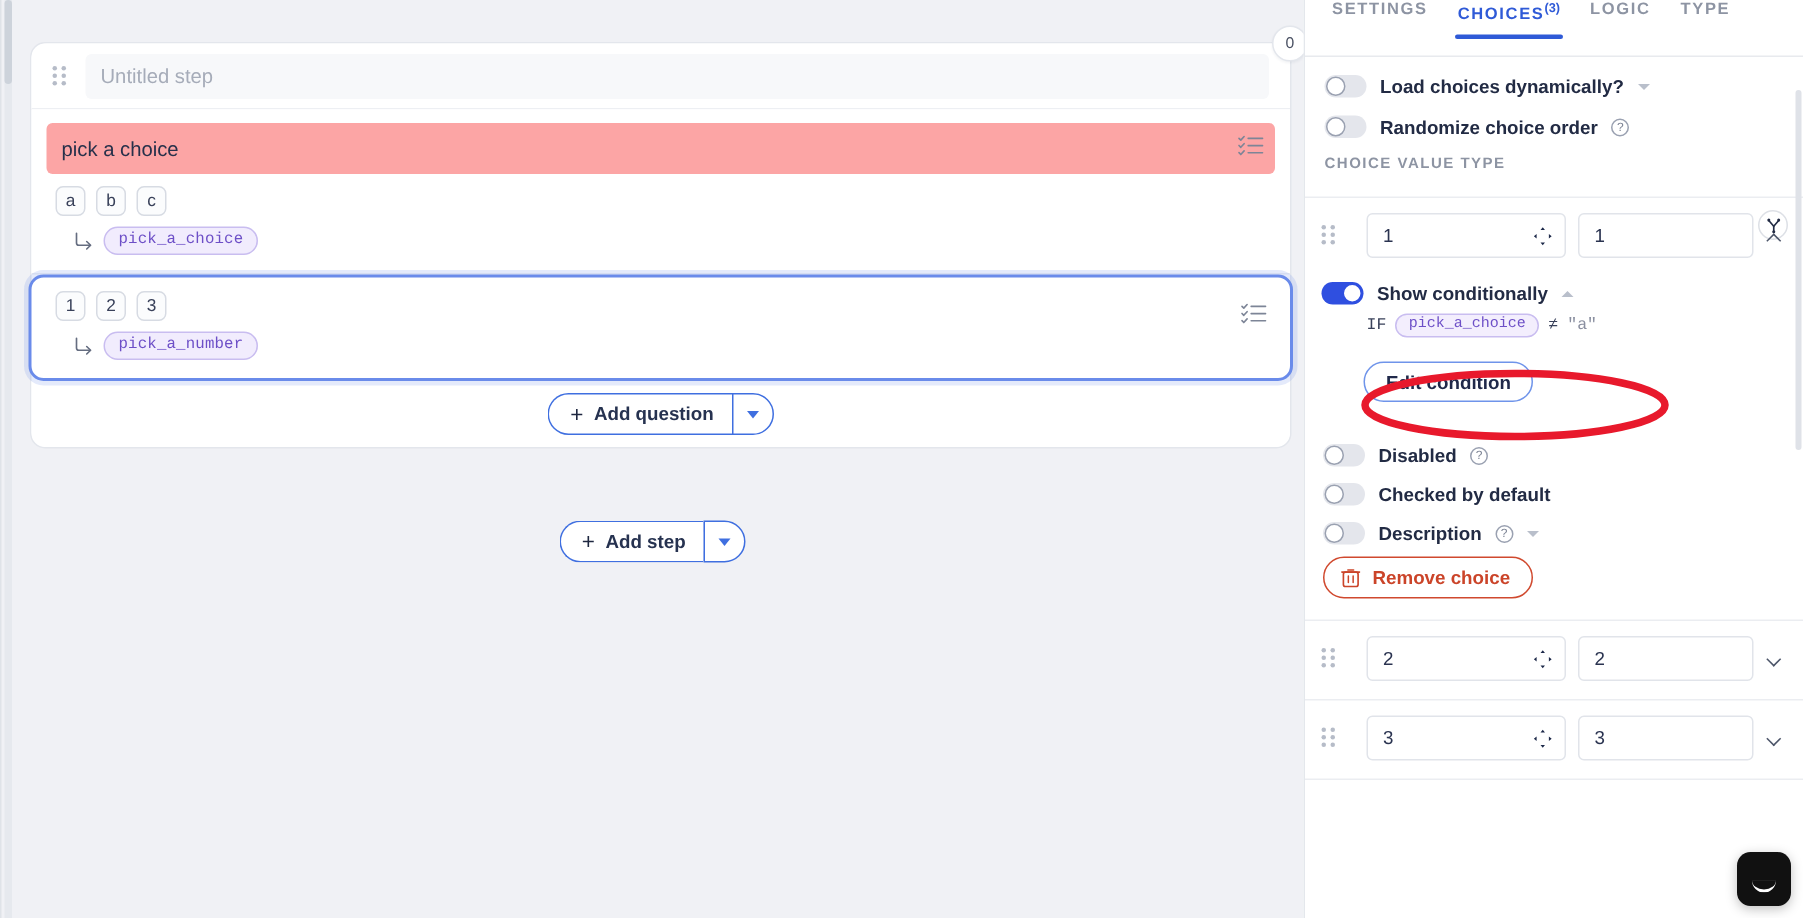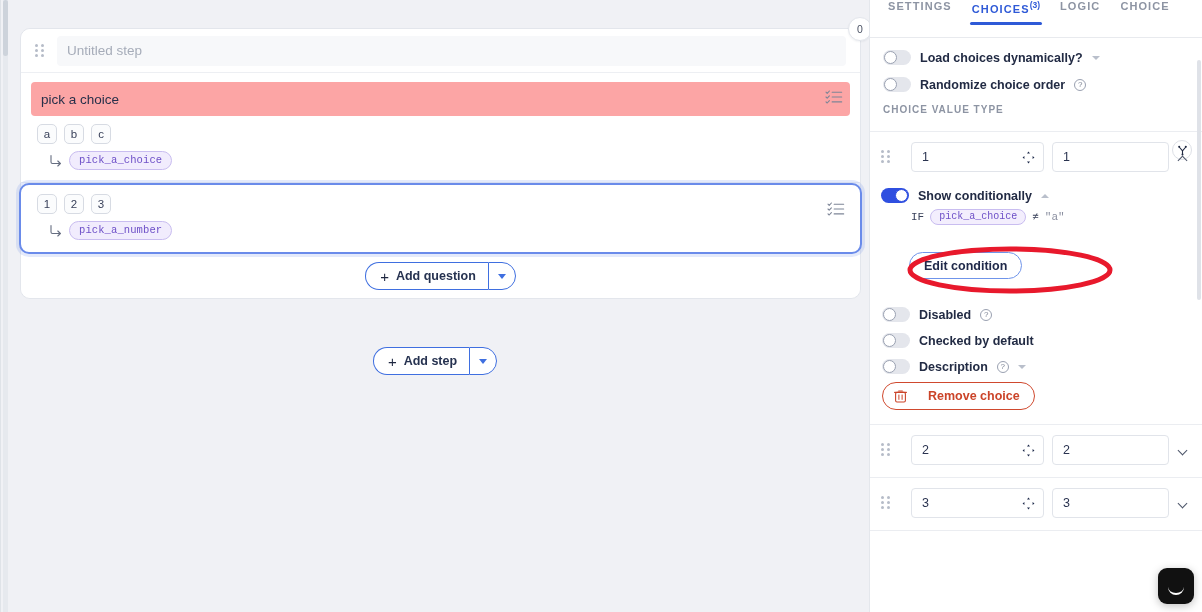--- a/index.html
+++ b/index.html
@@ -240,42 +240,42 @@
     background: #fff; display: flex; align-items: center;
     padding: 0 26px 0 10px; font-size: 12.5px; color: #2a3350;
   }
   .ci-input.plain { padding-right: 10px; }
   .move-ico { position: absolute; right: 8px; top: 8px; width: 13px; height: 13px; }
   .ci-caret { width: 14px; flex: none; display: flex; align-items: center; justify-content: center; cursor: pointer; }
 
   .cond-block { margin-top: 16px; }
   .cond-if {
     display: flex; align-items: center; gap: 6px;
-    margin: 6px 0 16px 30px;
+    margin: 6px 0 5px 30px;
     font-size: 11px; color: #39415a;
     font-family: "Liberation Mono", monospace;
   }
   .cond-pill {
     border: 1px solid #c9bdf0; background: #f3eefd; color: #6d4fc7;
     border-radius: 10px; padding: 1px 8px 2px; font-size: 10px;
     font-family: "Liberation Mono", monospace;
   }
   .cond-op { color: #39415a; font-size: 11px; }
   .cond-val { color: #8a8fa0; font-size: 11px; }
   .edit-cond-btn {
     margin: 11px 0 0 28px;
     display: inline-flex; align-items: center; height: 27px;
     padding: 0 14px; border: 1.4px solid #6f94ea; border-radius: 14px;
     background: #fff; color: #20294a; font-size: 12.5px; font-weight: 600;
     cursor: pointer;
   }
   .opt-toggles { margin-top: 28px; padding-left: 1px; }
   .opt-toggles .toggle-row { margin-bottom: 11px; }
   .remove-btn {
-    display: inline-flex; align-items: center; gap: 21px;
+    display: inline-flex; align-items: center; gap: 8px;
     height: 28px; padding: 0 14px 0 11px;
     border: 1.4px solid #d0492e; border-radius: 14px;
     background: #fff; color: #cb4429; font-size: 12.5px; font-weight: 600;
     cursor: pointer; margin-top: 2px;
   }
   .trash { width: 13px; height: 14px; }
   .panel-scroll-thumb {
     position: absolute; right: 1px; top: 60px; width: 4px; height: 240px;
     background: #dfe2e8; border-radius: 2px;
   }
@@ -413,21 +413,21 @@
       <div class="tab">
         <span>SETTINGS</span>
       </div>
       <div class="tab active">
         <span>CHOICES</span><sup>(3)</sup>
       </div>
       <div class="tab">
         <span>LOGIC</span>
       </div>
       <div class="tab">
-        <span>CHOICE</span>
+        <span>TYPE</span>
       </div>
     </div>
 
     <div class="panel-body">
       <div class="panel-pad">
 
         <div class="toggle-row">
           <span class="tgl">
               <i></i>
             </span>

